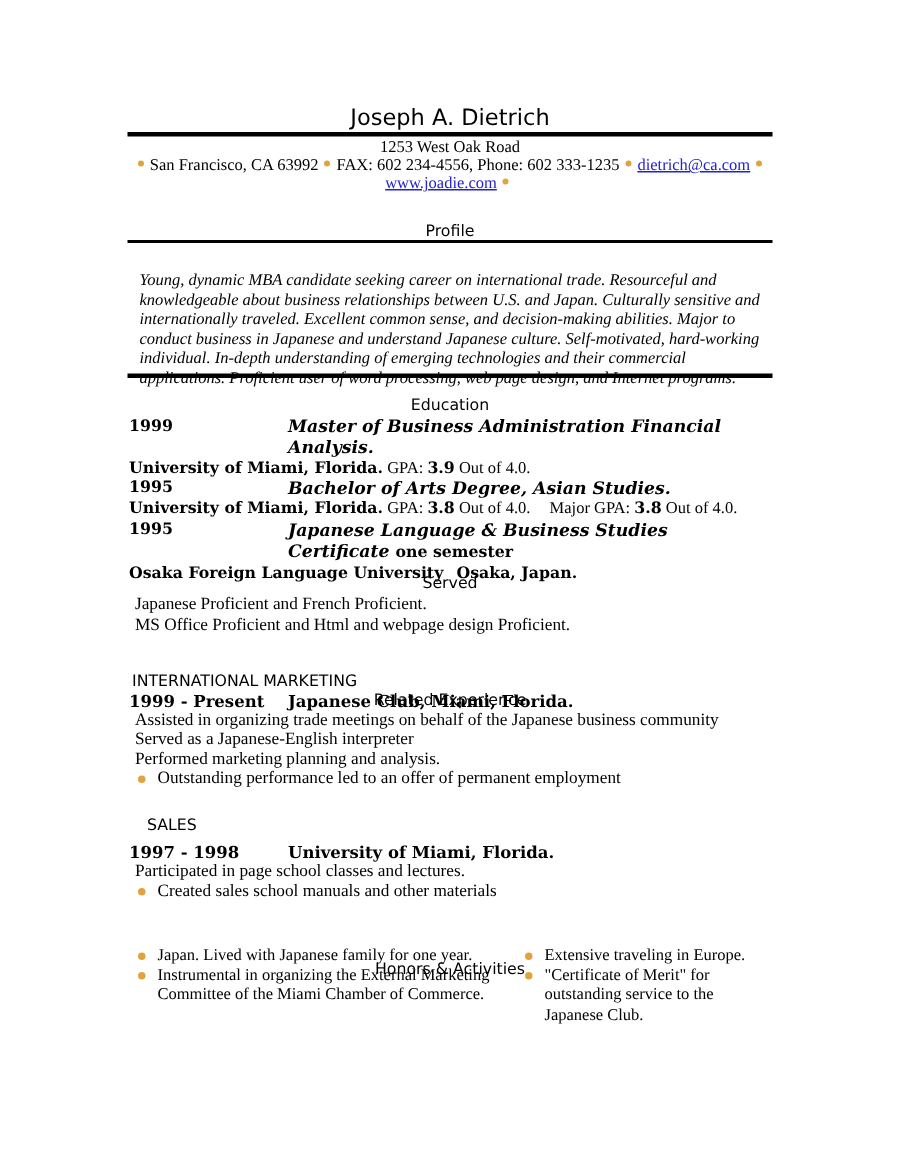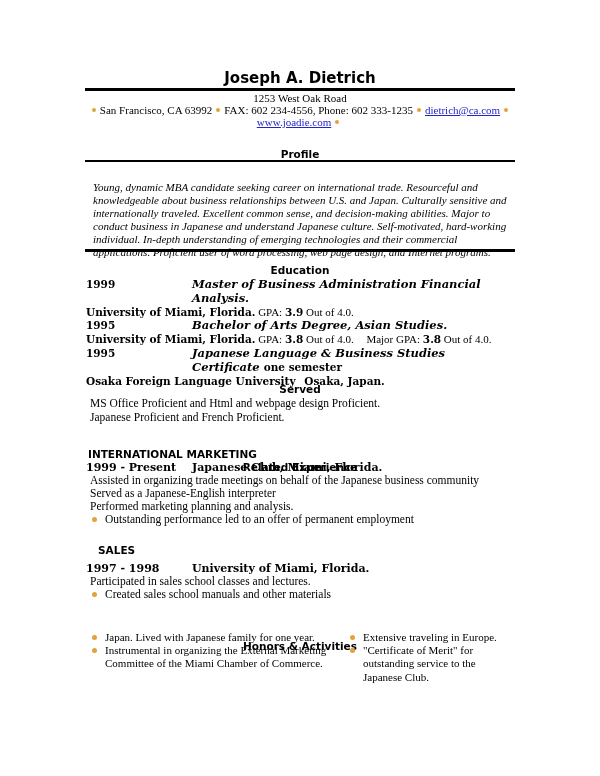--- a/index.html
+++ b/index.html
@@ -1,18 +1,18 @@
 <!DOCTYPE html>
 <html><head>
 <meta charset="utf-8">
 <style>
   html,body{margin:0;padding:0;background:#fff;}
   .page{position:relative;width:600px;height:776px;background:#ffffff;color:#000;overflow:hidden;}
   .abs{position:absolute;}
-  .sans{font-family:"DejaVu Sans",sans-serif;font-weight:bold;}
+  .sans{font-family:"DejaVu Sans",sans-serif;font-weight:normal;}
   .serif{font-family:"Liberation Serif",serif;}
   .serifb{font-family:"DejaVu Serif",serif;font-weight:bold;}
   .center{text-align:center;}
   .name{top:69px;left:85px;width:430px;font-size:15px;line-height:19px;letter-spacing:0px;}
   .rule{position:absolute;left:85px;width:430px;background:#000;}
   .addr{top:92px;left:85px;width:430px;font-size:11px;line-height:12px;}
   .heading{left:85px;width:430px;font-size:10.5px;line-height:12px;}
   .link{color:#2323CC;text-decoration:underline;cursor:pointer;}
   .dot{display:inline-block;width:4px;height:4px;border-radius:50%;background:#E2A33D;vertical-align:2px;margin:0 4px;}
   .profile-par{top:181px;left:93px;font-size:11px;line-height:13px;font-style:italic;}
@@ -92,22 +92,22 @@
       <div class="edu-title serifb"><span>Japanese Language &amp; Business Studies Certificate</span> <span class="nonital">one semester</span></div>
     </div>
     <div class="edu-det">
       <span class="serifb" style="font-size:10.5px;">Osaka Foreign Language University</span>
       <span class="serifb loc" style="font-size:10.5px;">Osaka, Japan.</span>
     </div>
   </div>
 
   <div class="abs heading sans center" style="top:383px;">Served</div>
   <div class="abs serif" style="top:396px;left:90px;width:425px;">
+    <div class="bodyline" style="line-height:14px;">Japanese Proficient and French Proficient.</div>
     <div class="bodyline" style="line-height:14px;">MS Office Proficient and Html and webpage design Proficient.</div>
-    <div class="bodyline" style="line-height:14px;">Japanese Proficient and French Proficient.</div>
   </div>
 
   <div class="abs heading sans center" style="top:461px;">Related Experience</div>
   <div class="abs sans" style="top:448px;left:88px;font-size:10.5px;">INTERNATIONAL MARKETING</div>
   <div class="abs period-row serifb" style="top:461px;left:86px;width:429px;">
     <div class="pdate">1999 - Present</div>
     <div>Japanese Club, Miami, Florida.</div>
   </div>
   <div class="abs serif" style="top:474px;left:90px;width:425px;">
     <div class="bodyline">Assisted in organizing trade meetings on behalf of the Japanese  business community</div>
@@ -118,21 +118,21 @@
     <span class="bdot"></span>
     <div class="btext serif">Outstanding performance led to an offer of permanent employment</div>
   </div>
 
   <div class="abs sans" style="top:544px;left:98px;font-size:10.5px;">SALES</div>
   <div class="abs period-row serifb" style="top:562px;left:86px;width:429px;">
     <div class="pdate">1997 - 1998</div>
     <div>University of Miami, Florida.</div>
   </div>
   <div class="abs serif" style="top:575px;left:90px;width:425px;">
-    <div class="bodyline">Participated in sales school classes and lectures.</div>
+    <div class="bodyline">Participated in page school classes and lectures.</div>
   </div>
   <div class="abs b-row" style="top:588px;left:89px;width:426px;">
     <span class="bdot"></span>
     <div class="btext serif">Created sales school manuals and other materials</div>
   </div>
 
   <div class="abs heading sans center" style="top:617px;margin-top:23px;">Honors &amp; Activities</div>
   <div class="abs hon" style="top:631px;left:89px;width:264px;">
     <div class="b-row">
       <span class="bdot"></span>

